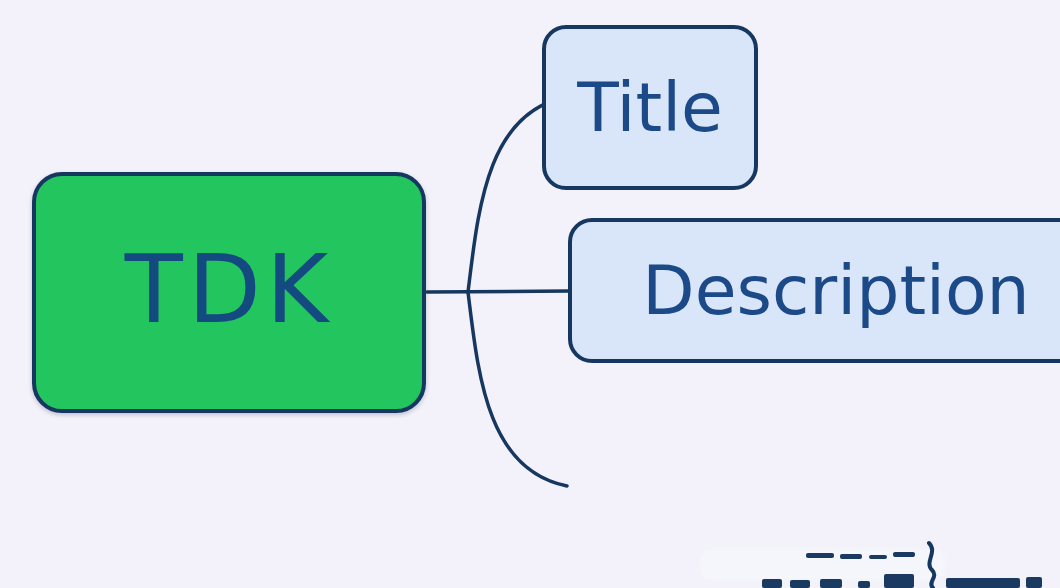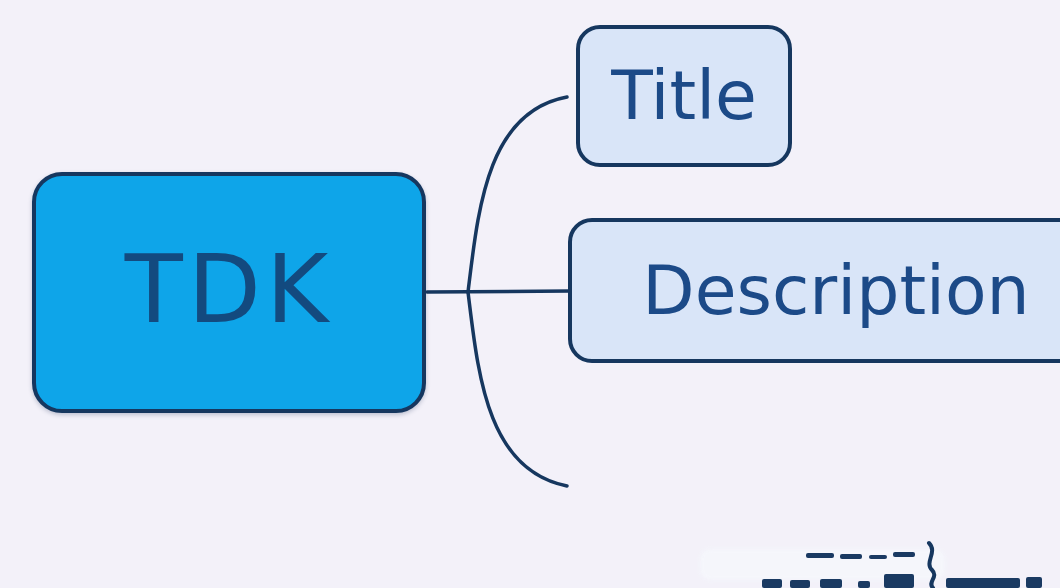--- a/index.html
+++ b/index.html
@@ -31,45 +31,45 @@
     align-items: center;
     justify-content: center;
     z-index: 2;
   }
   .node-root {
     left: 32px;
     top: 172px;
     width: 394px;
     height: 241px;
     border-radius: 30px;
-    background: #0ea5e9;
+    background: #22c55e;
     box-shadow: 0 2px 4px rgba(30,50,90,0.25);
   }
   .node-root .label {
     font-size: 95px;
     letter-spacing: 5px;
     color: #134a7f;
     line-height: 1;
     padding-bottom: 6px;
   }
   .node-child {
     border-radius: 24px;
     background: #d9e5f8;
   }
   .node-child .label {
     font-size: 68px;
     color: #1c4a88;
     line-height: 1;
     white-space: nowrap;
   }
   .node-title {
-    left: 576px;
+    left: 542px;
     top: 25px;
     width: 216px;
-    height: 142px;
+    height: 165px;
   }
   .node-description {
     left: 568px;
     top: 218px;
     width: 536px;
     height: 145px;
   }
   .node-keyword {
     left: 568px;
     top: 413px;

